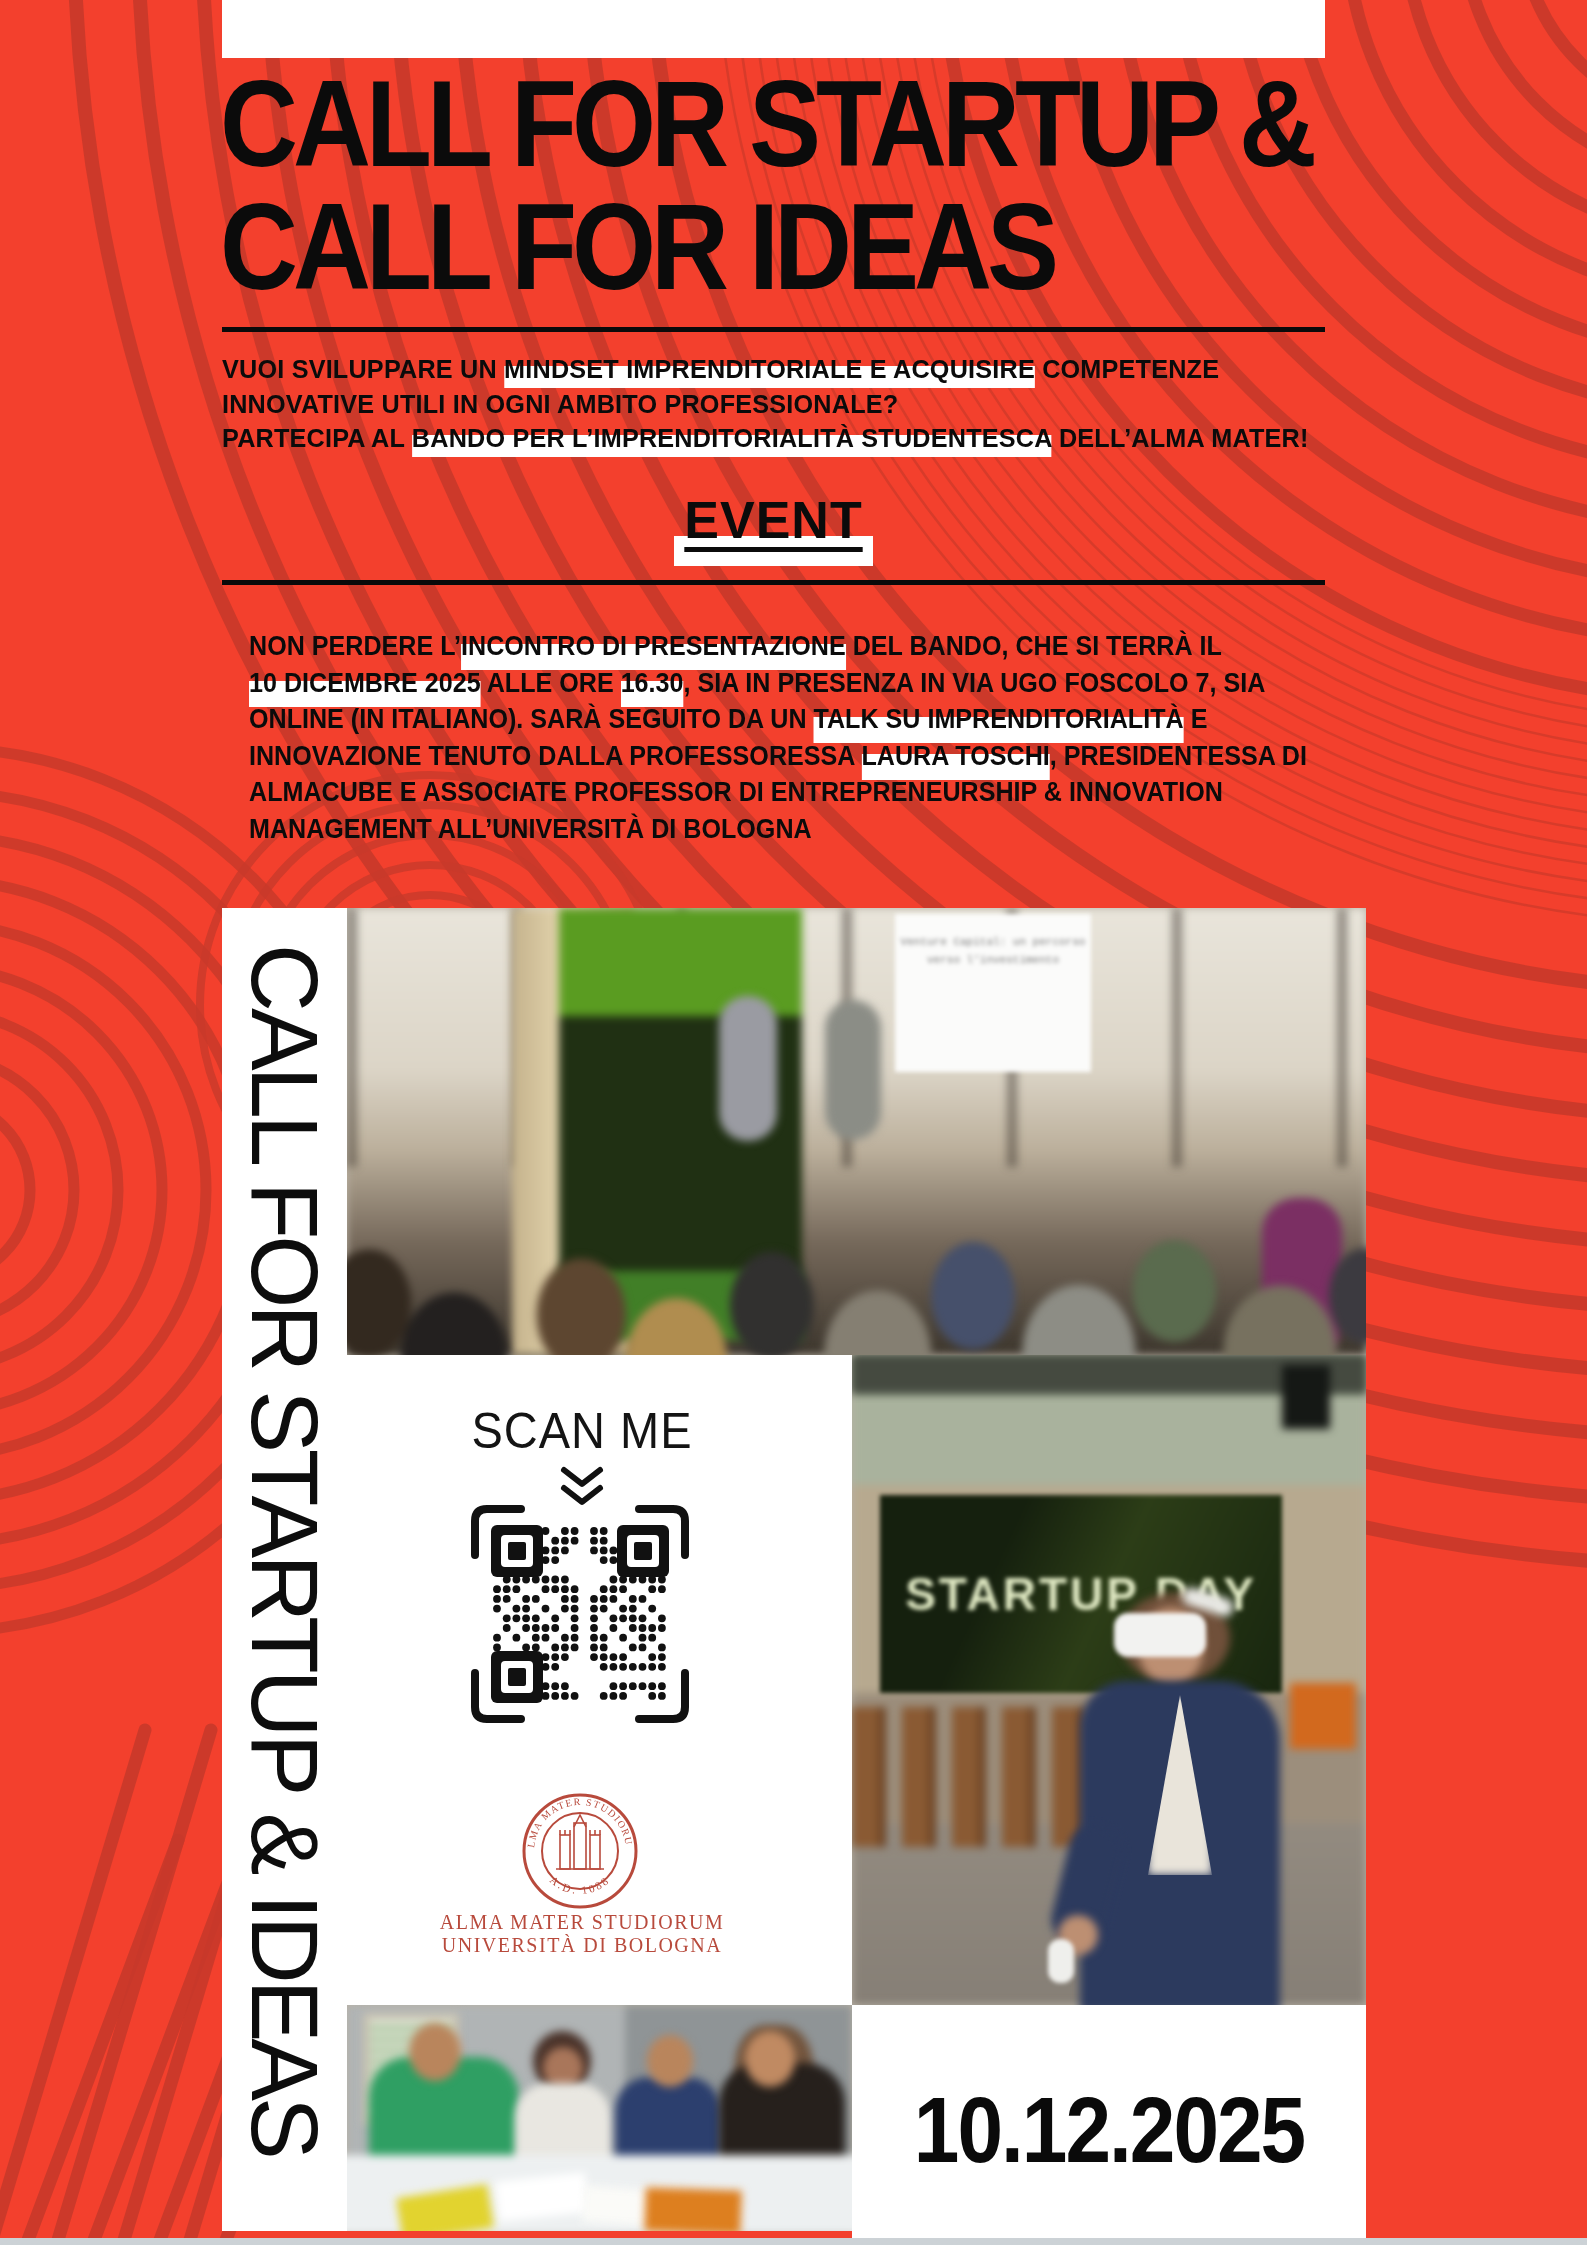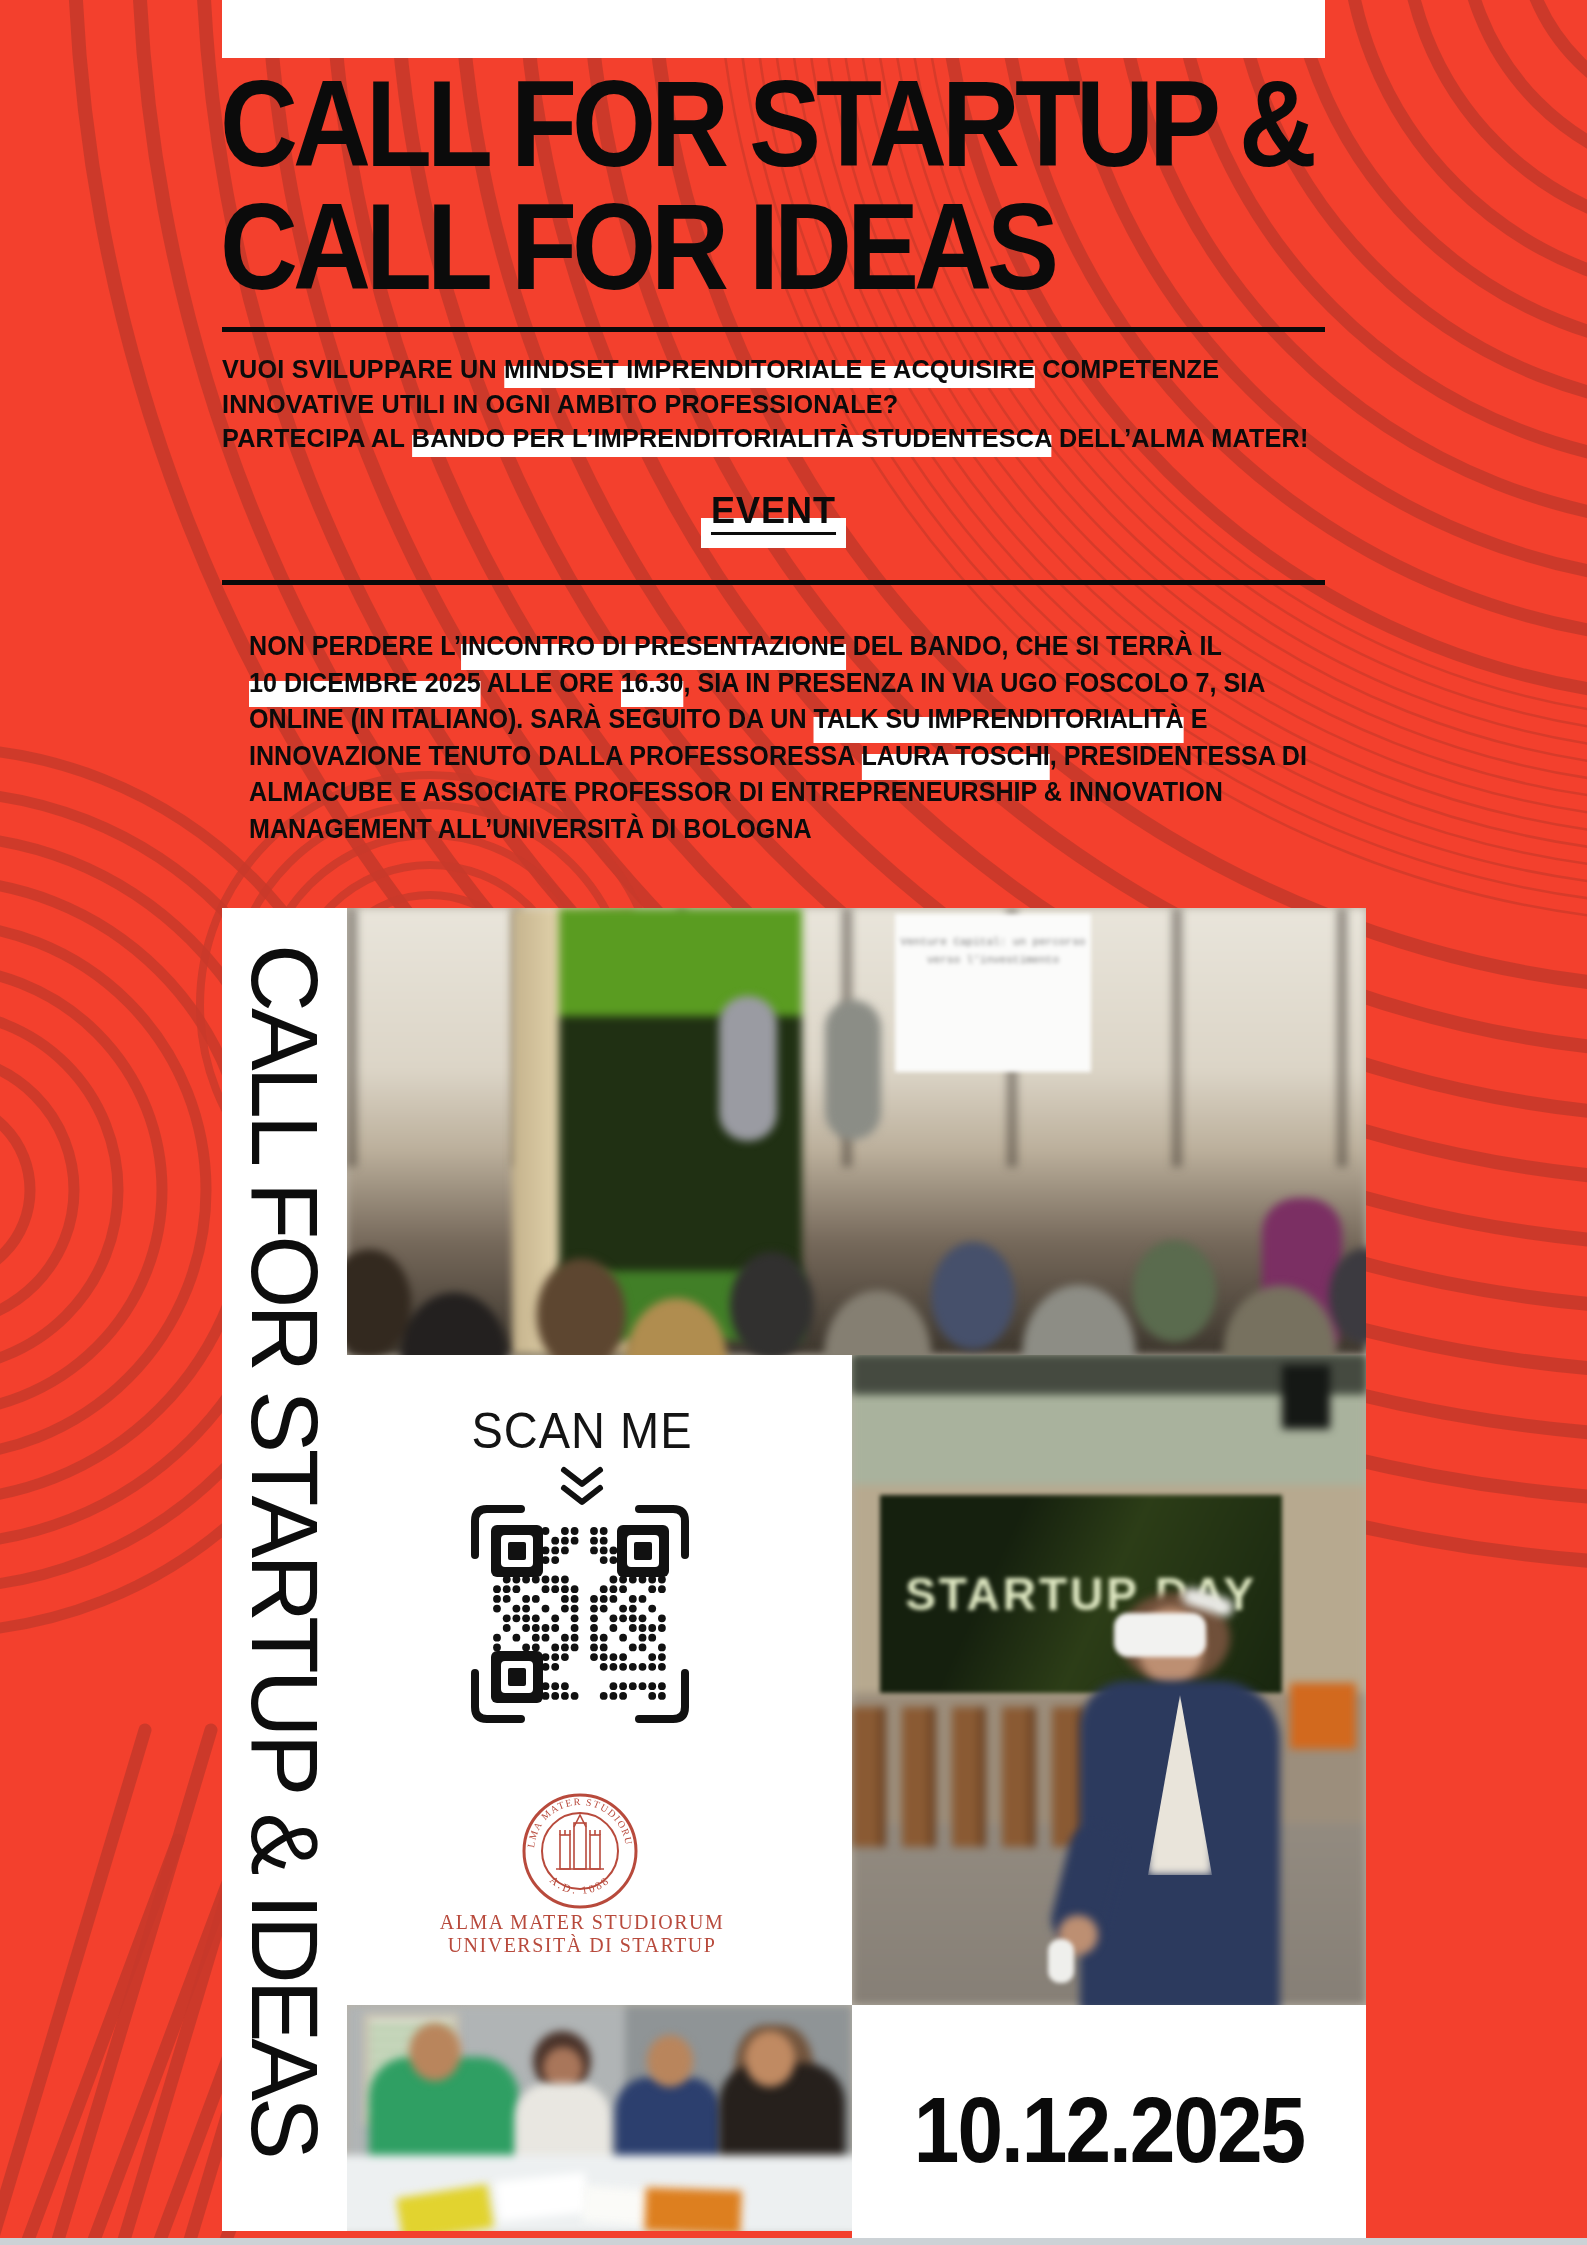--- a/index.html
+++ b/index.html
@@ -14,21 +14,21 @@
          letter-spacing:-5px;transform:scale(1.0,1.13);transform-origin:top left;white-space:nowrap;}
   .hr{position:absolute;left:222px;width:1103px;height:5px;background:#0a0a0a;}
   #hr1{top:327px;} #hr2{top:580px;}
 
   .para{position:absolute;white-space:nowrap;font-weight:bold;transform-origin:top left;}
   #intro{left:222px;top:352px;font-size:26px;letter-spacing:.2px;transform:scaleX(.97);}
   #intro .tline{line-height:34.5px;}
   #intro .hl{background:linear-gradient(#fff,#fff) no-repeat 0 100%/100% 22px;padding-bottom:4px;}
 
   #eventrow{position:absolute;left:222px;top:490px;width:1103px;text-align:center;}
-  #eventrow .chip{display:inline-block;font-weight:bold;font-size:36px;letter-spacing:1px;
+  #eventrow .chip{display:inline-block;font-weight:bold;font-size:52px;letter-spacing:1px;
       text-decoration-line:underline;text-decoration-thickness:5px;text-underline-offset:9px;
       background:linear-gradient(#fff,#fff) no-repeat 0 100%/100% 30px;padding:0 10px 16px 10px;text-decoration:underline;}
 
   #bodytext{left:249px;top:628px;font-size:27px;transform:scaleX(.93);}
   #bodytext .tline{line-height:36.5px;}
   #bodytext .hl{background:linear-gradient(#fff,#fff) no-repeat 0 100%/100% 26px;padding-bottom:9px;}
 
   .card{position:absolute;left:222px;top:908px;width:1144px;height:1323px;background:#fff;}
   .side-text{position:absolute;left:0;top:0;width:125px;height:100%;overflow:hidden;
       writing-mode:vertical-rl;font-size:94px;line-height:125px;letter-spacing:-4px;
@@ -437,21 +437,21 @@
           <text font-size="10" letter-spacing="1.4">
             <textPath href="#arcTop" startOffset="50%" text-anchor="middle">ALMA MATER STUDIORUM</textPath>
           </text>
           <text font-size="11" letter-spacing="2.5">
             <textPath href="#arcBot" startOffset="50%" text-anchor="middle">A.D. 1088</textPath>
           </text>
         </g>
       </svg>
       <div class="logo-name">
         <div>ALMA MATER STUDIORUM</div>
-        <div>UNIVERSITÀ DI STARTUP</div>
+        <div>UNIVERSITÀ DI BOLOGNA</div>
       </div>
     </div>
 
     <div class="photo" id="ph-vr">
       <div class="ly v-base"></div>
       <div class="ly v-beam"></div>
       <div class="ly v-box"></div>
       <div class="ly2 v-screen">STARTUP DAY</div>
       <div class="ly v-orange"></div>
       <div class="ly v-chairs"></div>

